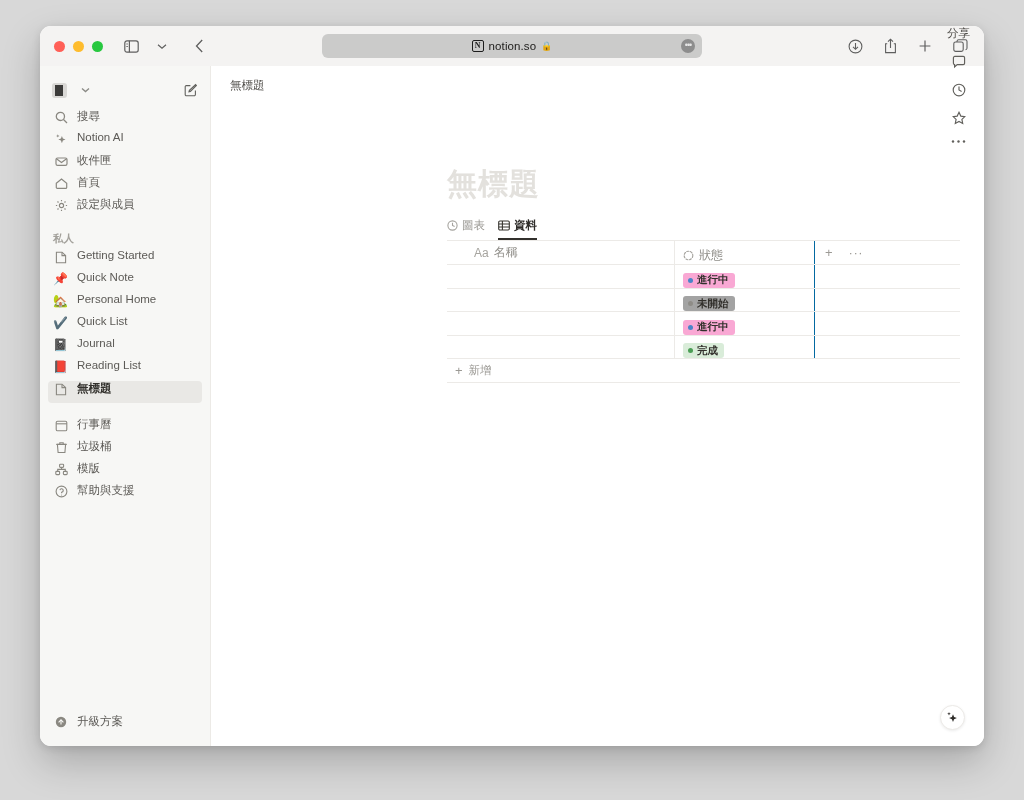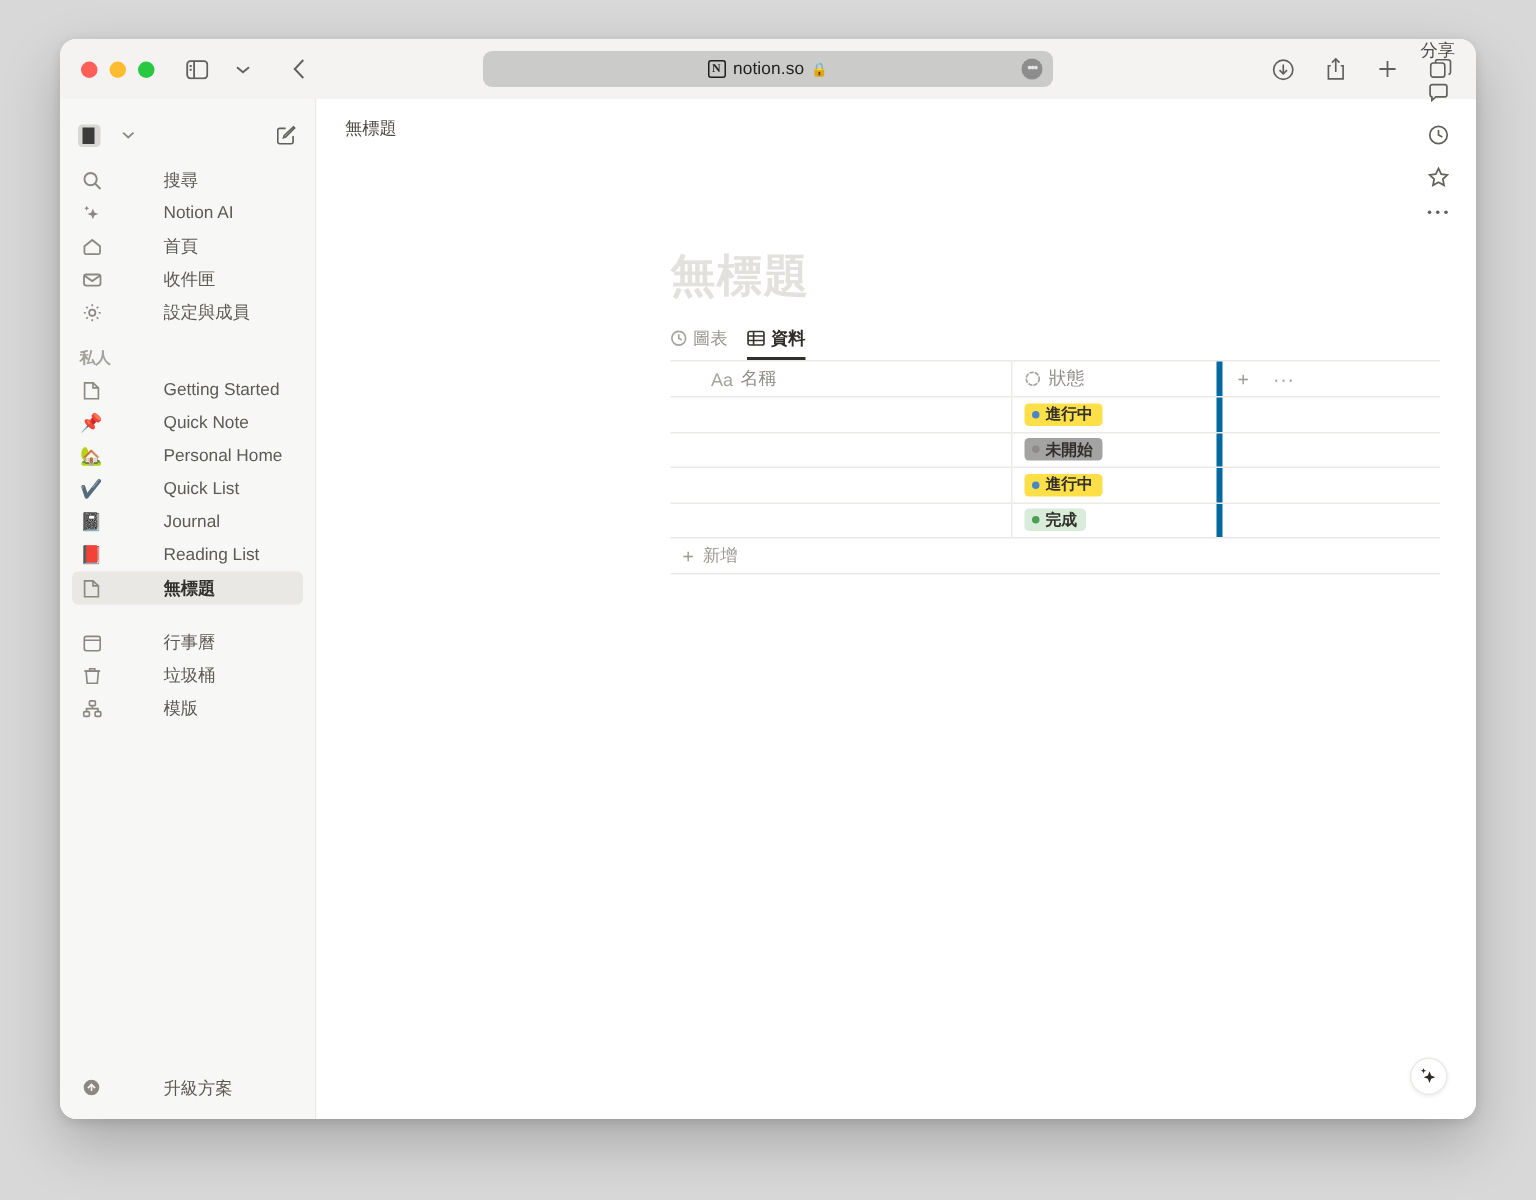--- a/index.html
+++ b/index.html
@@ -110,29 +110,28 @@
     margin-left: 7px;
     font-size: 12px; font-weight: 600; color: #444;
     filter: blur(2.1px);
     white-space: nowrap; overflow: hidden;
     max-width: 80px;
   }
   .ws-chev { margin-left: 7px; color: #8b8b86; font-size: 9px; }
   .ws-edit { margin-left: auto; color: #61615d; display: flex; }
 
   .side-item {
-    display: flex; align-items: center;
+    display: flex; 
     height: 22px;
     margin: 0 8px;
     padding: 0 5px;
     border-radius: 4px;
     color: #5c5a56;
     font-size: 11.5px;
     cursor: default;
-    gap: 32px;
   }
   .side-item .si-icon {
     width: 16px; height: 16px; flex: 0 0 auto;
     display: flex; align-items: center; justify-content: center;
     margin-right: 8px;
     color: #8a8881;
   }
   .side-item .si-label { white-space: nowrap; overflow: hidden; }
   .side-item.active { background: #e9e8e5; color: #32302c; font-weight: 600; }
   .side-item.emoji .si-icon { font-size: 12px; }
@@ -181,39 +180,39 @@
   }
   .db-tab .t-icon { display: flex; align-items: center; color: #a5a39e; }
   .db-tab.active { color: #2f2d2a; font-weight: 600; border-bottom-color: #32302c; }
   .db-tab.active .t-icon { color: #37352f; }
 
   
   .table { width: 513px; border-top: 1px solid #eceae7; }
   .trow { display: flex; border-bottom: 1px solid #eceae7; height: 23.5px; align-items: center; }
   .thead { height: 24px; }
   .c-name { width: 228px; border-right: 1px solid #eceae7; height: 100%; display: flex; align-items: center; padding-left: 27px; }
-  .c-status { width: 140px; border-right: 4px solid #0369a1; height: 100%; display: flex; align-items: center; padding-left: 8px; }
+  .c-status { width: 140px; border-right: 1px solid #0369a1; height: 100%; display: flex; align-items: flex-end; padding-left: 8px; }
   .c-extra { flex: 1; height: 100%; display: flex; align-items: center; padding-left: 10px; gap: 16px; }
   .col-head {
     display: flex; align-items: center; gap: 5px;
     font-size: 12px; color: #8f8d88;
   }
   .col-head .ch-icon { display: flex; align-items: center; color: #a6a49f; }
   .ch-plus { color: #9c9a95; font-size: 13px; line-height: 1; }
   .ch-dots { color: #9c9a95; font-size: 13px; line-height: 1; letter-spacing: .5px; }
 
   .pill {
     display: inline-flex; align-items: center; gap: 4px;
     height: 15px; padding: 0 6px 0 5px;
     border-radius: 3px;
     font-size: 10.5px; font-weight: 600;
     color: #32302c;
   }
   .pill .pd { width: 5px; height: 5px; border-radius: 50%; }
-  .pill.blue { background: #fde047; }
+  .pill.blue { background: #f9a8d4; }
   .pill.blue .pd { background: #4a85c9; }
   .pill.gray { background: #a3a3a3; }
   .pill.gray .pd { background: #8e8c87; }
   .pill.green { background: #d9ecd9; }
   .pill.green .pd { background: #4b9e55; }
 
   .addrow {
     display: flex; align-items: center; gap: 6px;
     width: 513px; height: 24px;
     padding-left: 8px;
@@ -339,34 +338,34 @@
               <path d="M6.9 3 L7.9 5.6 L10.5 6.6 L7.9 7.6 L6.9 10.2 L5.9 7.6 L3.3 6.6 L5.9 5.6 Z"></path>
               <path d="M2.8 1.2 L3.3 2.4 L4.5 2.9 L3.3 3.4 L2.8 4.6 L2.3 3.4 L1.1 2.9 L2.3 2.4 Z"></path>
             </svg>
           </span>
           <span class="si-label">Notion AI</span>
         </div>
 
         <div class="side-item">
           <span class="si-icon">
             <svg width="13" height="13" viewBox="0 0 13 13" fill="none" stroke="currentColor" stroke-width="1.2">
-              <path d="M1.3 6.2 L6.5 2 L11.7 6.2 V10.4 A1 1 0 0 1 10.7 11.4 H2.3 A1 1 0 0 1 1.3 10.4 Z"></path>
-            </svg>
-          </span>
-          <span class="si-label">首頁</span>
-        </div>
-
-        <div class="side-item">
-          <span class="si-icon">
-            <svg width="13" height="13" viewBox="0 0 13 13" fill="none" stroke="currentColor" stroke-width="1.2">
               <rect x="1" y="3" width="11" height="7.4" rx="1.6"></rect>
               <polyline points="1.4,3.8 6.5,7.4 11.6,3.8"></polyline>
             </svg>
           </span>
           <span class="si-label">收件匣</span>
+        </div>
+
+        <div class="side-item">
+          <span class="si-icon">
+            <svg width="13" height="13" viewBox="0 0 13 13" fill="none" stroke="currentColor" stroke-width="1.2">
+              <path d="M1.3 6.2 L6.5 2 L11.7 6.2 V10.4 A1 1 0 0 1 10.7 11.4 H2.3 A1 1 0 0 1 1.3 10.4 Z"></path>
+            </svg>
+          </span>
+          <span class="si-label">首頁</span>
         </div>
 
         <div class="side-item">
           <span class="si-icon">
             <svg width="13" height="13" viewBox="0 0 13 13" fill="none" stroke="currentColor" stroke-width="1.15">
               <circle cx="6.5" cy="6.5" r="2.1"></circle>
               <path d="M6.5 0.9 V2.2 M6.5 10.8 V12.1 M0.9 6.5 H2.2 M10.8 6.5 H12.1 M2.5 2.5 L3.5 3.5 M9.5 9.5 L10.5 10.5 M10.5 2.5 L9.5 3.5 M3.5 9.5 L2.5 10.5"></path>
             </svg>
           </span>
           <span class="si-label">設定與成員</span>
@@ -447,20 +446,30 @@
             <svg width="13" height="13" viewBox="0 0 13 13" fill="none" stroke="currentColor" stroke-width="1.1">
               <rect x="4.6" y="1.2" width="4" height="3.2" rx="0.8"></rect>
               <rect x="0.8" y="8.4" width="3.8" height="3.2" rx="0.8"></rect>
               <rect x="8.4" y="8.4" width="3.8" height="3.2" rx="0.8"></rect>
               <path d="M6.6 4.4 V6.4 M2.7 8.4 V6.4 H10.3 V8.4"></path>
             </svg>
           </span>
           <span class="si-label">模版</span>
         </div>
 
+        <div class="side-item">
+          <span class="si-icon">
+            <svg width="13" height="13" viewBox="0 0 13 13" fill="none" stroke="currentColor" stroke-width="1.1">
+              <circle cx="6.5" cy="6.5" r="5.4"></circle>
+              <path d="M4.9 5.1 A1.7 1.7 0 1 1 6.6 7.2 V8.2"></path>
+              <circle cx="6.6" cy="9.9" r="0.5" fill="currentColor" stroke="none"></circle>
+            </svg>
+          </span>
+          <span class="si-label">幫助與支援</span>
+        </div>
 
         <div class="sidebar-spacer"></div>
 
         <div class="side-bottom">
           <div class="side-item">
             <span class="si-icon">
               <svg width="12" height="12" viewBox="0 0 12 12" fill="currentColor">
                 <circle cx="6" cy="6" r="5.2"></circle>
                 <polyline points="3.6,6.4 6,3.9 8.4,6.4" fill="none" stroke="#f7f7f5" stroke-width="1.1"></polyline>
                 <line x1="6" y1="4.2" x2="6" y2="8.4" stroke="#f7f7f5" stroke-width="1.1"></line>

